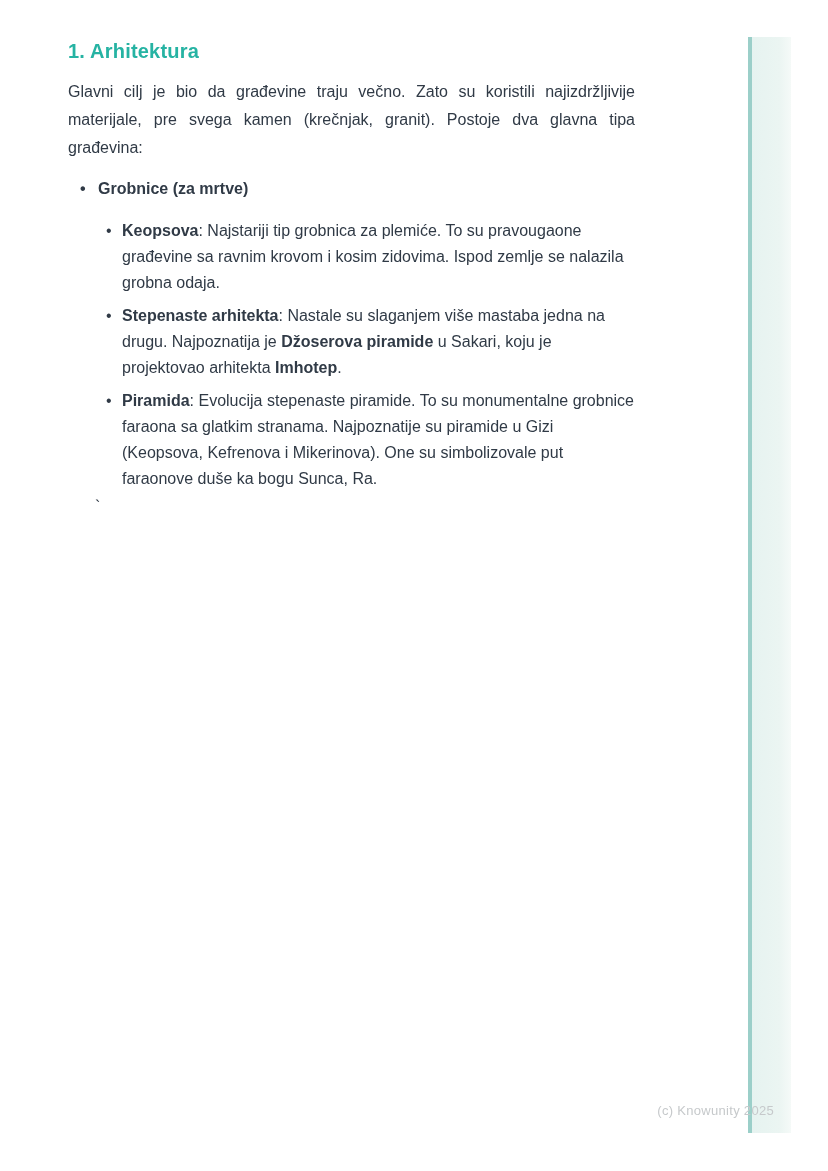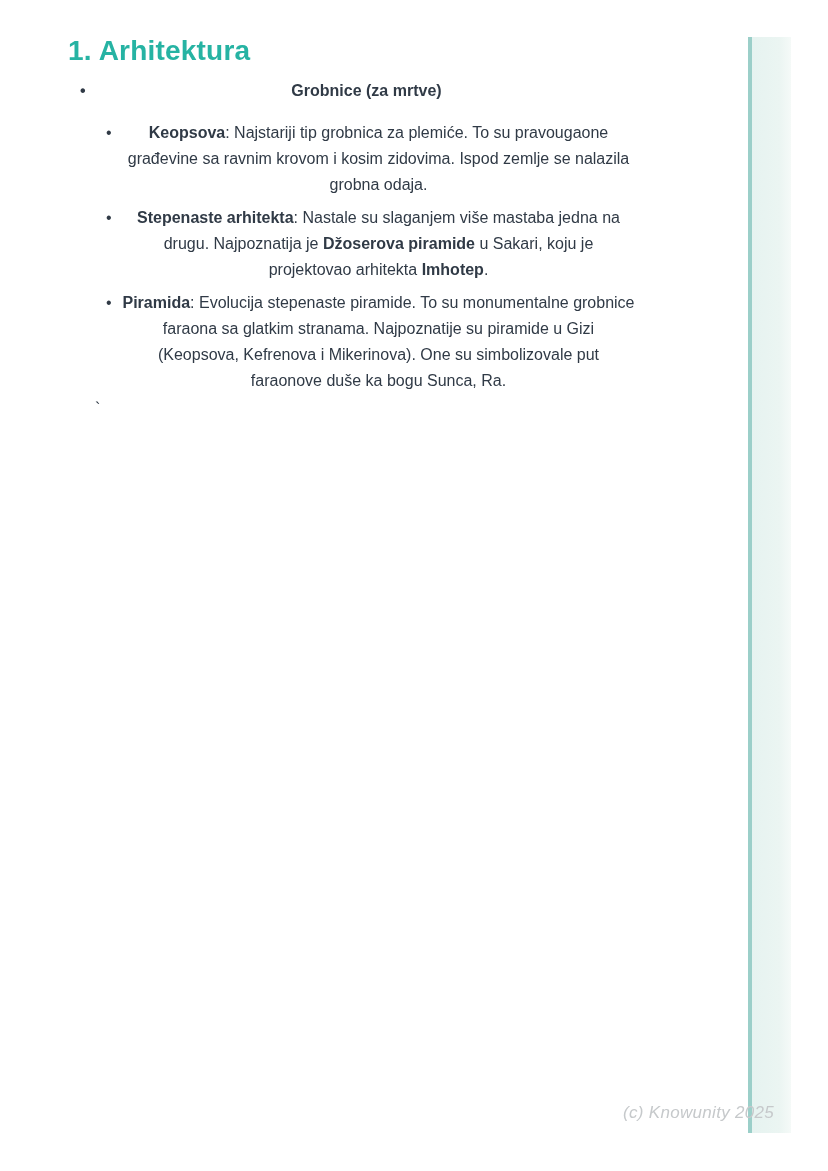--- a/index.html
+++ b/index.html
@@ -29,21 +29,21 @@
     z-index:1;
   }
   .content{
     position:absolute;
     left:68px;top:38px;
     width:567px;
     z-index:2;
   }
   .heading{
     margin:0;
-    font-size:28px;
+    font-size:20px;
     line-height:26px;
     font-weight:700;
     color:var(--heading,#26b3a3);
     letter-spacing:.2px;
   }
   .intro{
     margin:14px 0 0 0;
     font-size:16px;
     line-height:28px;
     text-align:justify;
@@ -54,49 +54,49 @@
   .list-row{
     display:flex;
     font-size:16px;
     line-height:26px;
   }
   .list-row.lvl1{padding-left:12px;margin-bottom:16px;}
   .list-row.lvl1 .marker{width:18px;flex:0 0 18px;font-weight:700;}
   .list-row.lvl2{padding-left:38px;margin-bottom:7px;}
   .list-row.lvl2 .marker{width:16px;flex:0 0 16px;}
   .marker{color:var(--body-text,#303a46);}
-  .li-text{flex:1 1 auto;text-align:center;}
+  .li-text{flex:1 1 auto;}
   .b{font-weight:700;}
   .stray{
     margin:5px 0 0 27px;
     font-size:16px;
     line-height:16px;
     color:var(--body-text,#303a46);
   }
   .watermark{
     position:absolute;
     top:1103px;
     right:54px;
-    font-size:17px;
+    font-size:13px;
     letter-spacing:.3px;
     color:var(--watermark,#c6c9cb);
     z-index:3;
     white-space:nowrap;
-    font-style:italic;
   }
 </style>
 </head>
 <body>
 
 <div class="accent-bar"></div>
 
 <main class="content">
 
   <h1 class="heading">1. Arhitektura</h1>
 
+  <p class="intro">Glavni cilj je bio da građevine traju večno. Zato su koristili najizdržljivije materijale, pre svega kamen (krečnjak, granit). Postoje dva glavna tipa građevina:</p>
 
   <ul class="main-list">
     <li class="list-row lvl1">
         <span class="marker">•</span>
         <span class="li-text b">Grobnice (za mrtve)</span>
       </li>
 
     <li>
       <ul class="sub-list">
 

